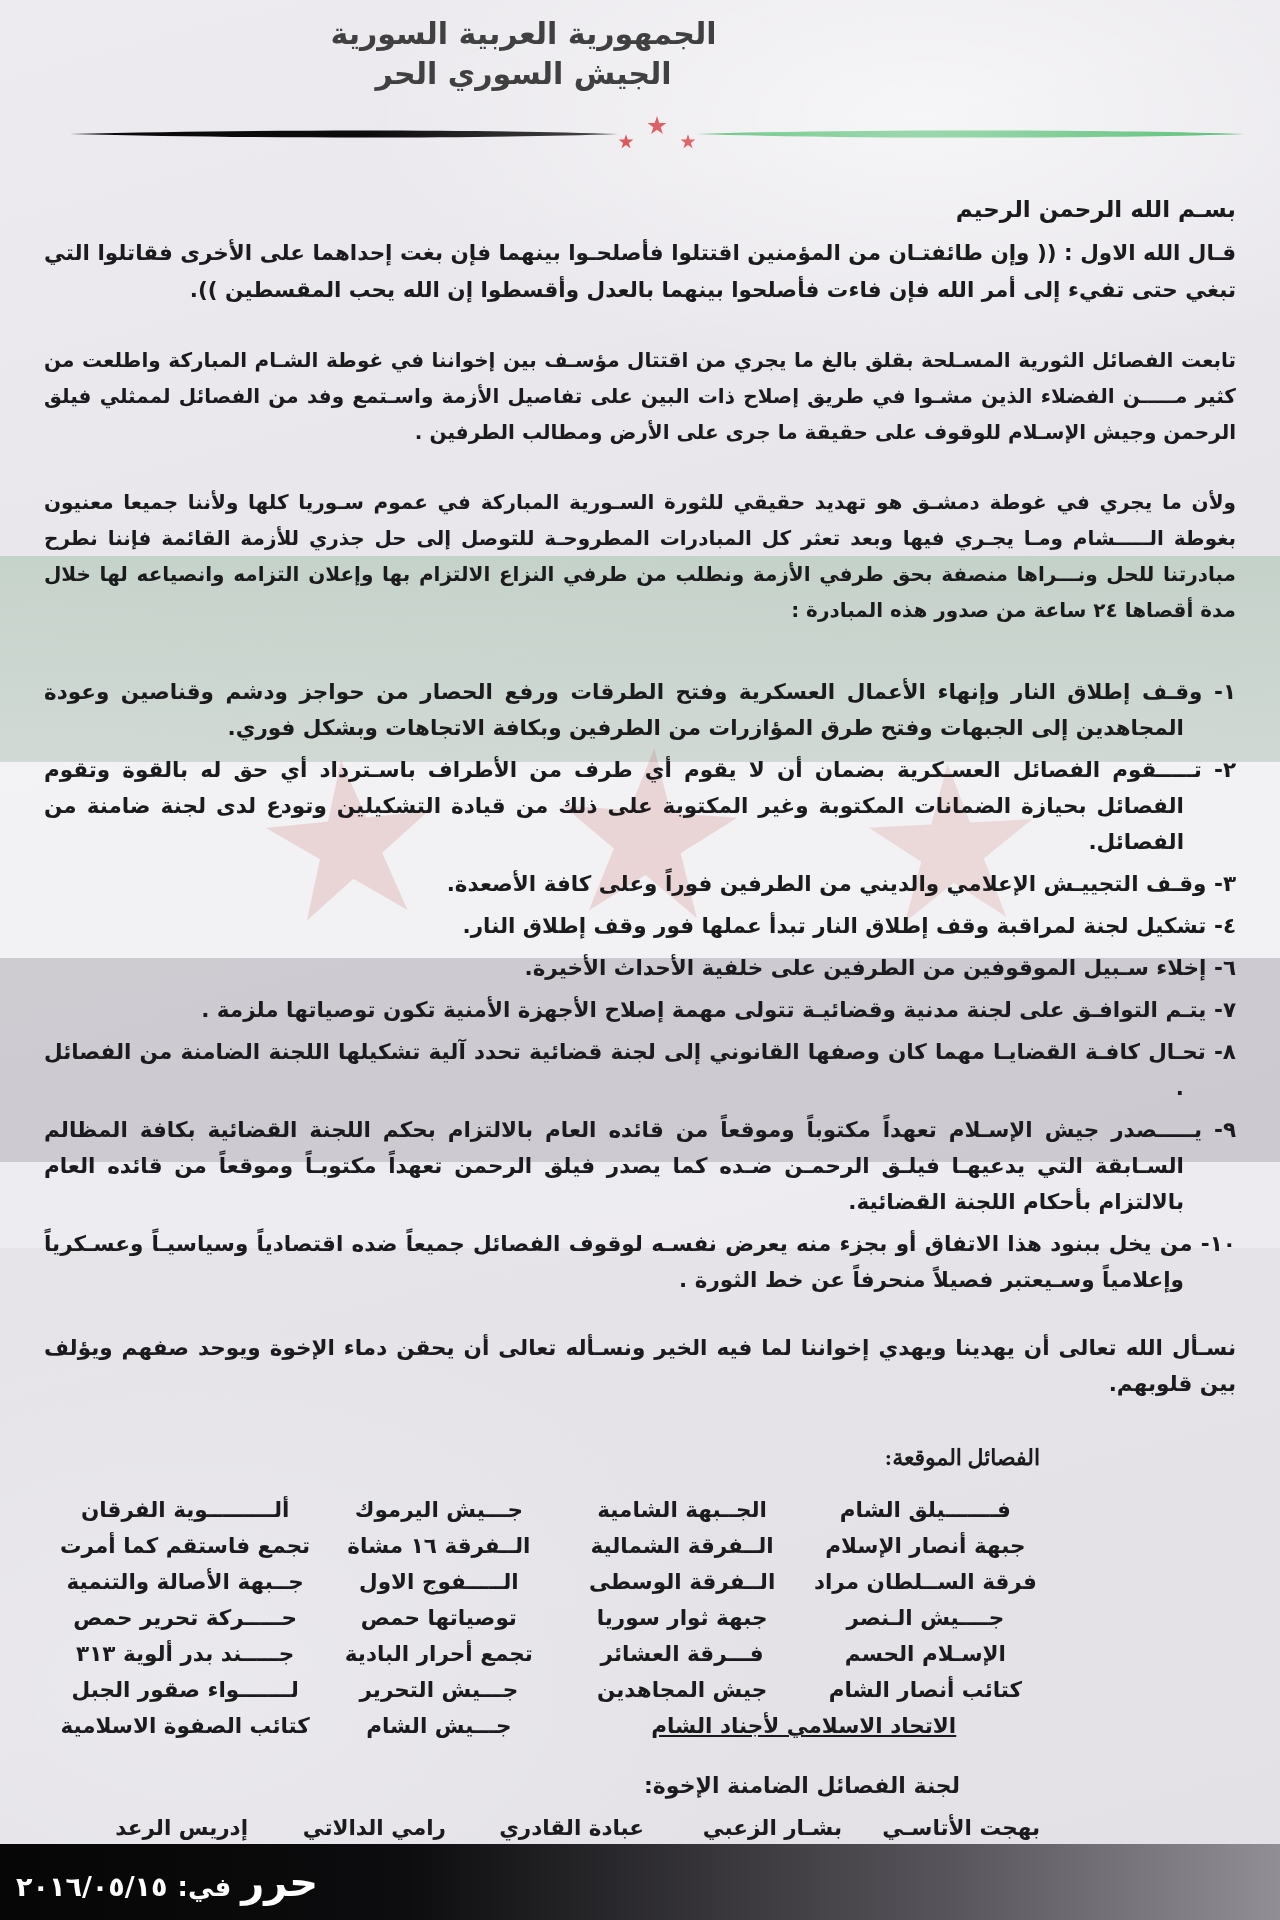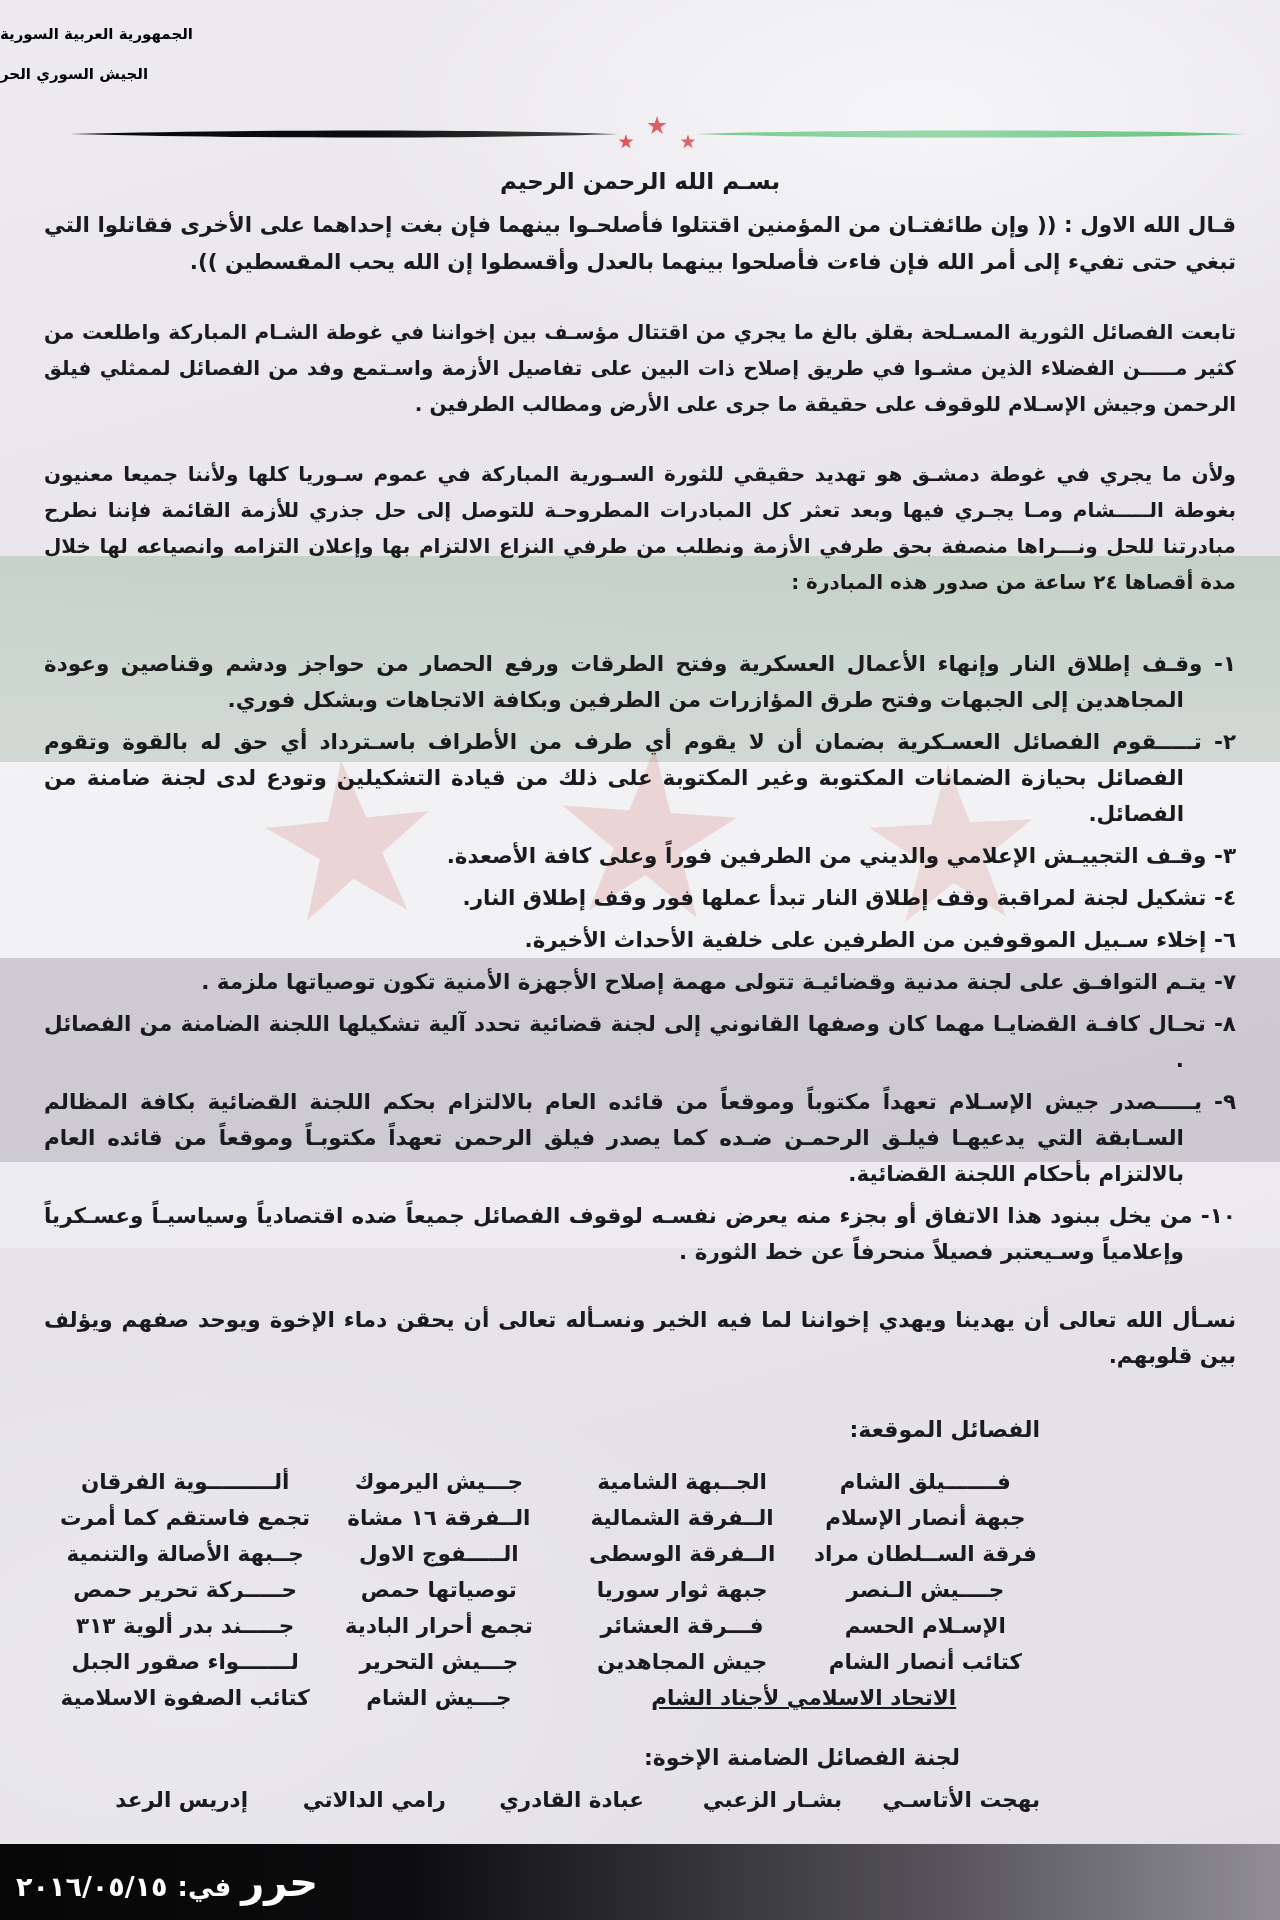--- a/index.html
+++ b/index.html
@@ -13,34 +13,34 @@
   .wm{position:absolute;left:0;right:0;pointer-events:none;}
   .wm-green{top:556px;height:206px;background:linear-gradient(180deg,rgba(140,178,148,.38),rgba(152,186,158,.28));}
   .wm-white{top:762px;height:196px;background:rgba(253,253,253,.52);}
   .wm-gray{top:958px;height:204px;background:rgba(118,116,123,.22);}
   .wm-light{top:1162px;height:86px;background:rgba(250,250,252,.38);}
   .wm-stars{top:738px;height:240px;}
   .sheen{position:absolute;inset:0;pointer-events:none;
     background:radial-gradient(900px 420px at 72% 6%,rgba(255,255,255,.55),rgba(255,255,255,0) 62%),
                radial-gradient(1000px 650px at 15% 88%,rgba(255,255,255,.22),rgba(255,255,255,0) 60%);}
   
-  .letterhead{position:relative;padding:14px 233px 0 0;text-align:left;font-size:15px;line-height:40px;color:#000000;}
+  .letterhead{position:relative;padding:14px 233px 0 0;text-align:center;font-size:30px;line-height:40px;color:#404040;}
   .divider{display:block;margin:10px auto 0 auto;}
   
   .doc{position:relative;padding:0 44px 0 44px;}
-  .basmala{margin-top:4px;text-align:center;font-size:23px;line-height:34px;}
+  .basmala{margin-top:32px;font-size:23px;line-height:34px;}
   .verse{margin-top:8px;font-size:21.5px;line-height:37px;text-align:justify;}
   .para{margin-top:34px;font-size:20px;line-height:36px;text-align:justify;}
   .items{margin-top:46px;}
   .item{font-size:21.5px;line-height:36px;text-align:justify;margin-bottom:6px;
         padding-right:52px;text-indent:-52px;}
   .item .num{white-space:pre;}
   .closing{margin-top:32px;font-size:21.5px;line-height:36px;text-align:justify;}
   
-  .sig-title{margin:38px 196px 16px 0;font-size:22px;line-height:36px;}
+  .sig-title{margin:38px 196px 16px 0;font-size:22px;line-height:36px;font-family:Liberation Serif, serif;}
   .sig-grid{margin:4px 196px 0 16px;display:grid;grid-template-columns:repeat(4,1fr);column-gap:14px;}
   .sig-cell{font-size:21.5px;line-height:36px;text-align:center;white-space:nowrap;}
   .sig-cell.span2{grid-column:span 2;text-decoration:underline;}
   .com-title{margin:24px 276px 0 0;font-size:22px;line-height:36px;}
   .com-grid{margin:6px 196px 0 16px;display:grid;grid-template-columns:repeat(5,1fr);column-gap:10px;}
   .com-cell{font-size:21.5px;line-height:36px;text-align:right;white-space:nowrap;}
   
   .footer{position:absolute;left:0;right:0;bottom:0;height:76px;
     background:linear-gradient(90deg,#060606 0%,#0d0c0e 32%,#57555b 74%,#918e96 100%);}
   .footer-text{position:absolute;left:16px;top:50%;transform:translateY(-50%);

